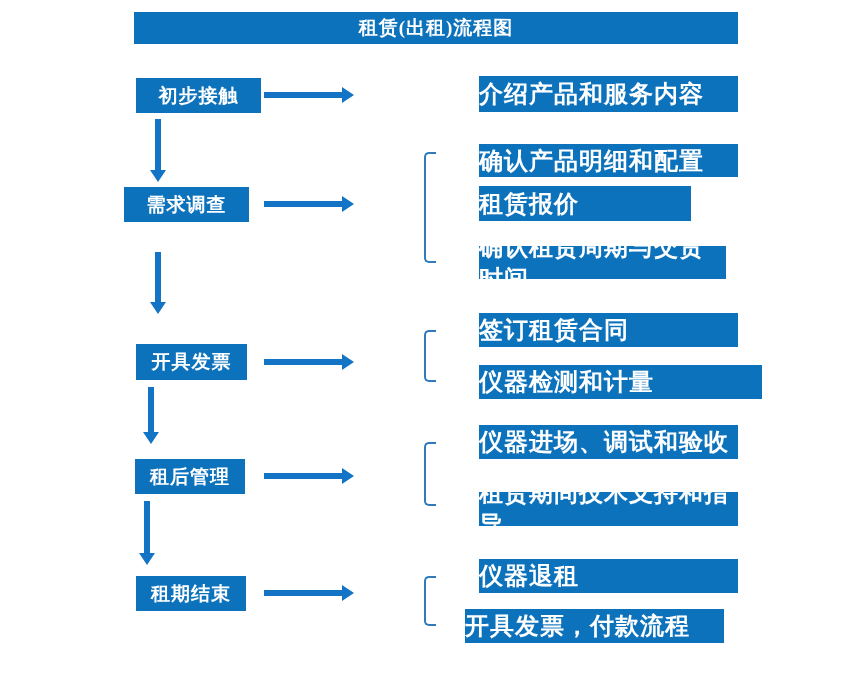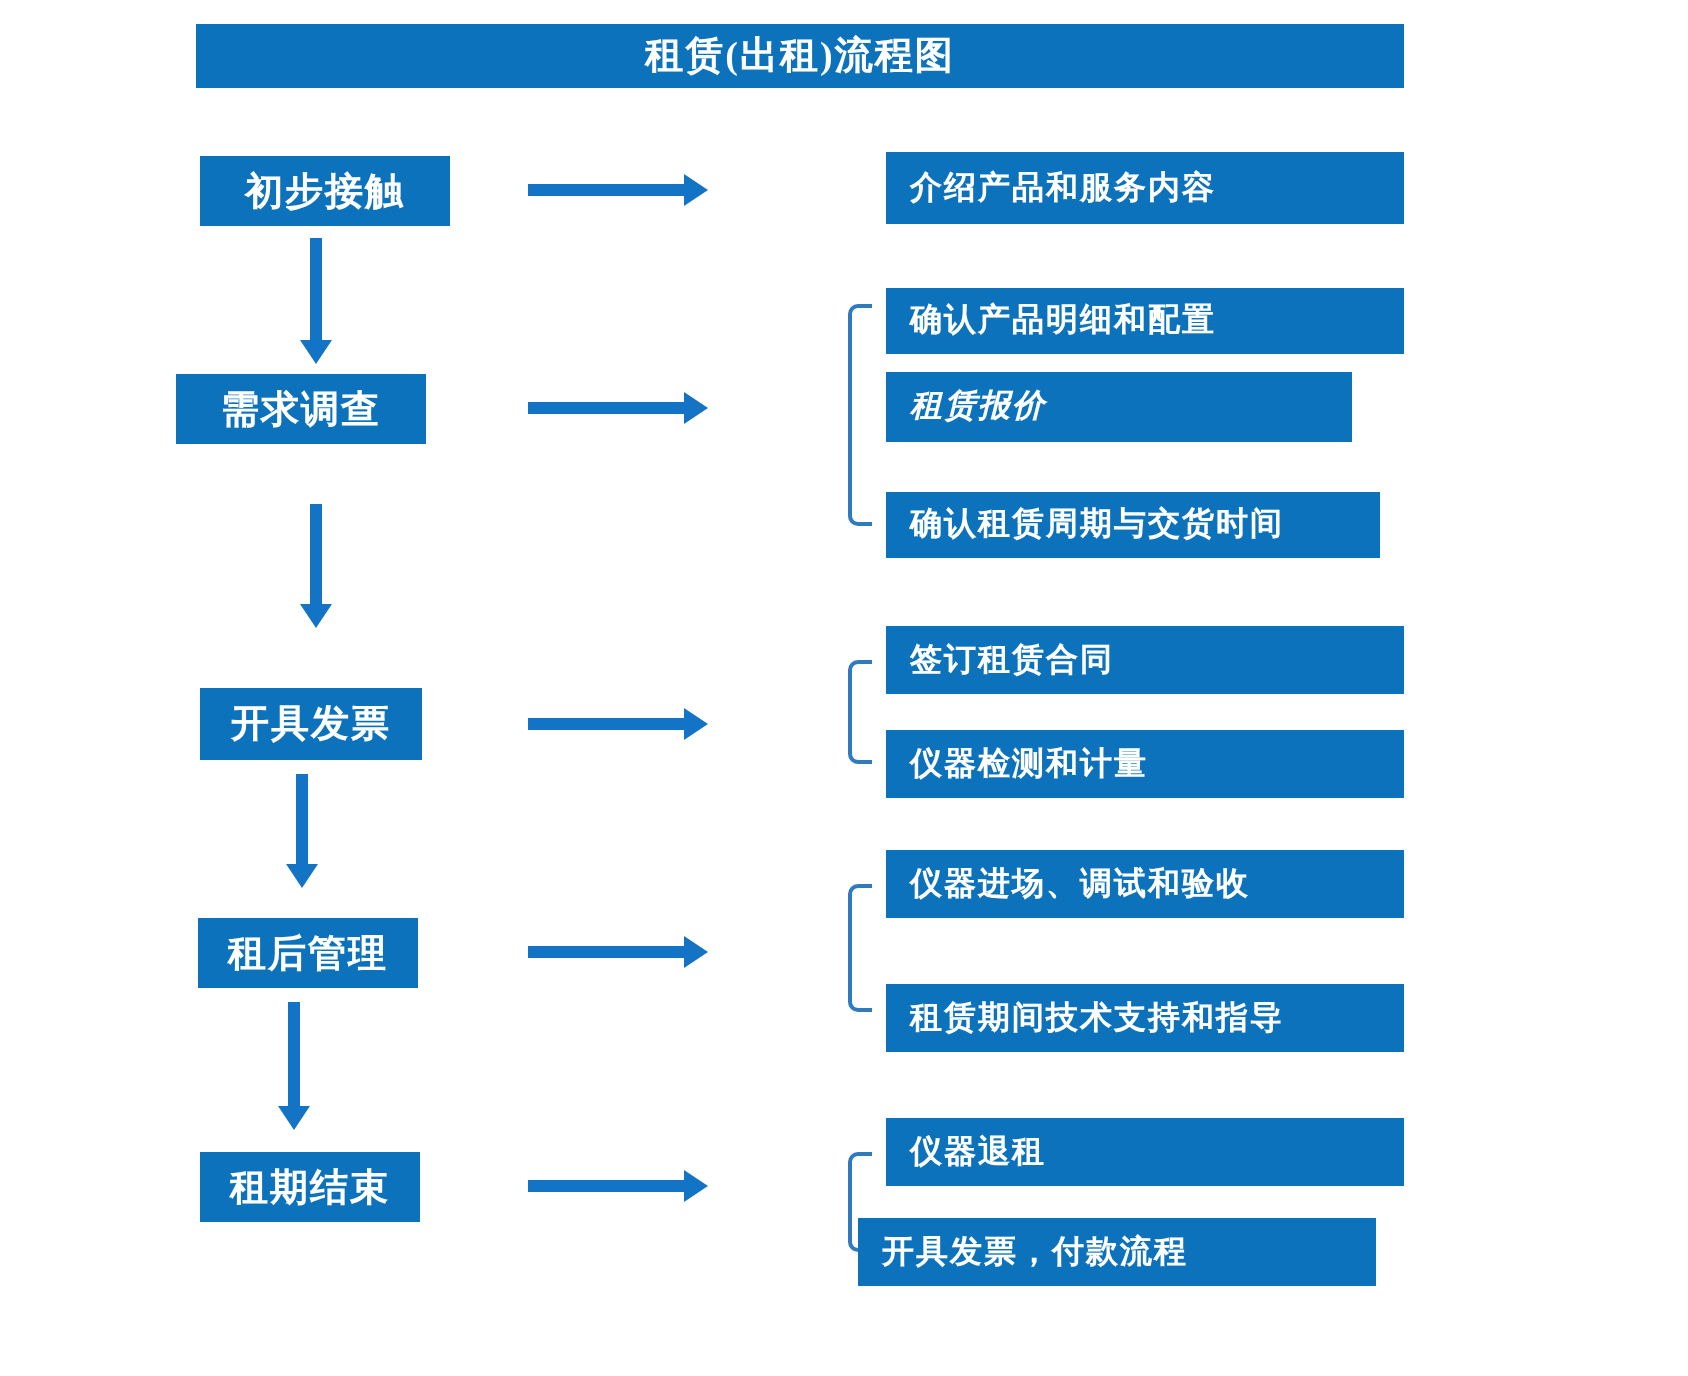--- a/index.html
+++ b/index.html
@@ -3,32 +3,33 @@
 <meta charset="utf-8">
 <style>
   html,body{margin:0;padding:0;background:#ffffff;}
   .canvas{
     position:relative;width:844px;height:688px;background:#ffffff;overflow:hidden;
     font-family:"Liberation Serif","DejaVu Serif",serif;
   }
   .box{
     position:absolute;background:var(--primary);color:#ffffff;font-weight:bold;
     box-sizing:border-box;
+    margin-left:36px;
   }
   .titlebar{
     display:flex;align-items:center;justify-content:center;
     font-size:19px;letter-spacing:1px;
   }
   .step{
     display:flex;align-items:center;justify-content:center;
     font-size:19px;letter-spacing:1px;
   }
   .detail{
-    display:flex;align-items:center;padding-left:12px;
-    font-size:16px;letter-spacing:1px;
+    display:flex;align-items:center;
+    font-size:24px;letter-spacing:1px;
   }
   .harrow{position:absolute;display:flex;align-items:center;height:16px;}
   .harrow .stem{flex:1;height:6px;background:var(--arrow);}
   .harrow .head{
     width:0;height:0;
     border-top:8px solid transparent;border-bottom:8px solid transparent;
     border-left:12px solid var(--arrow);
   }
   .varrow{position:absolute;display:flex;flex-direction:column;align-items:center;width:16px;}
   .varrow .stem{flex:1;width:6px;background:var(--arrow);}
@@ -62,35 +63,35 @@
     <div class="head"></div>
   </div>
 
   <div class="box step" style="left:88px;top:187px;width:125px;height:35px;">需求调查</div>
   <div class="harrow" style="left:264px;top:196px;width:90px;">
     <div class="stem"></div>
     <div class="head"></div>
   </div>
   <div class="bracket" style="left:424px;top:152px;height:111px;"></div>
   <div class="box detail" style="left:443px;top:144px;width:259px;height:33px;font-family:Liberation Mono, monospace;">确认产品明细和配置</div>
-  <div class="box detail" style="left:443px;top:186px;width:233px;height:35px;font-style:italic;">租赁报价</div>
+  <div class="box detail" style="left:443px;top:186px;width:212px;height:35px;">租赁报价</div>
   <div class="box detail" style="left:443px;top:246px;width:247px;height:33px;">确认租赁周期与交货时间</div>
   <div class="varrow" style="left:150px;top:252px;height:62px;">
     <div class="stem"></div>
     <div class="head"></div>
   </div>
 
   <div class="box step" style="left:100px;top:344px;width:111px;height:36px;">开具发票</div>
   <div class="harrow" style="left:264px;top:354px;width:90px;">
     <div class="stem"></div>
     <div class="head"></div>
   </div>
   <div class="bracket" style="left:424px;top:330px;height:52px;"></div>
   <div class="box detail" style="left:443px;top:313px;width:259px;height:34px;">签订租赁合同</div>
-  <div class="box detail" style="left:443px;top:365px;width:259px;height:34px;">仪器检测和计量</div>
+  <div class="box detail" style="left:443px;top:365px;width:283px;height:34px;">仪器检测和计量</div>
   <div class="varrow" style="left:143px;top:387px;height:57px;">
     <div class="stem"></div>
     <div class="head"></div>
   </div>
 
   <div class="box step" style="left:99px;top:459px;width:110px;height:35px;">租后管理</div>
   <div class="harrow" style="left:264px;top:468px;width:90px;">
     <div class="stem"></div>
     <div class="head"></div>
   </div>

